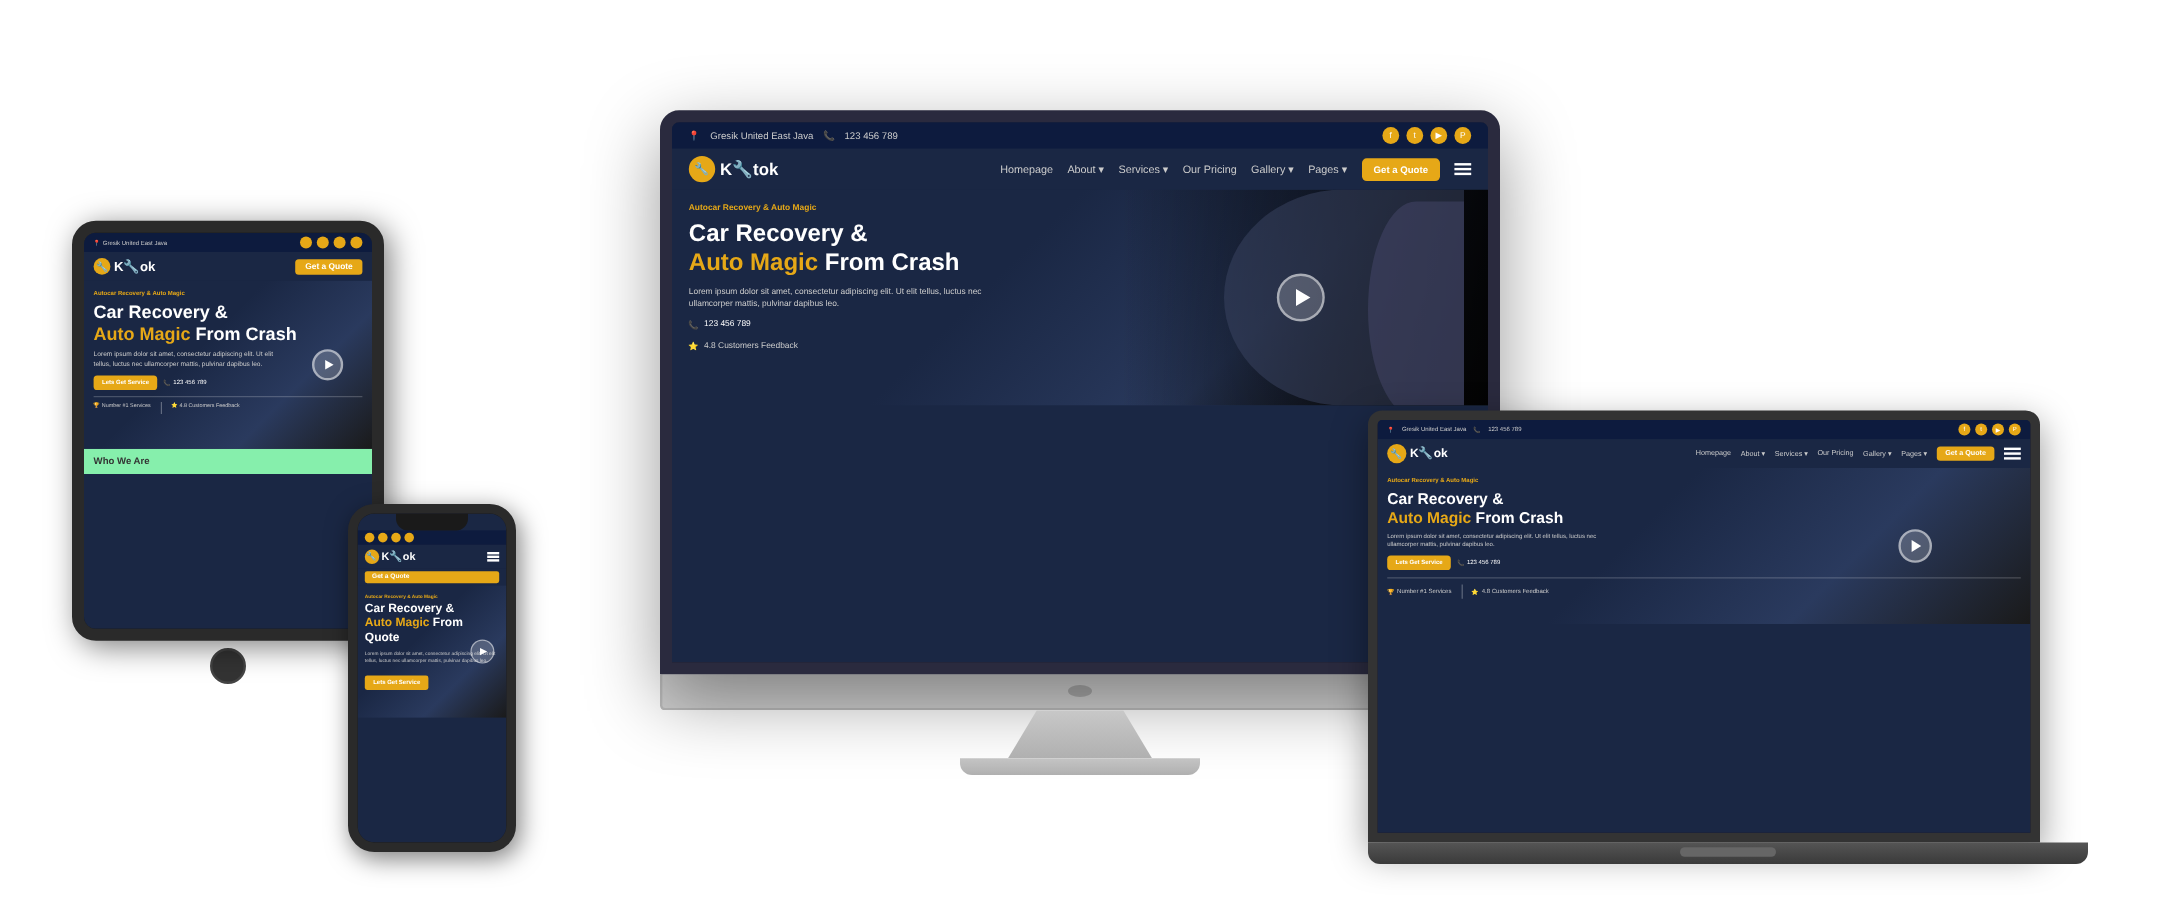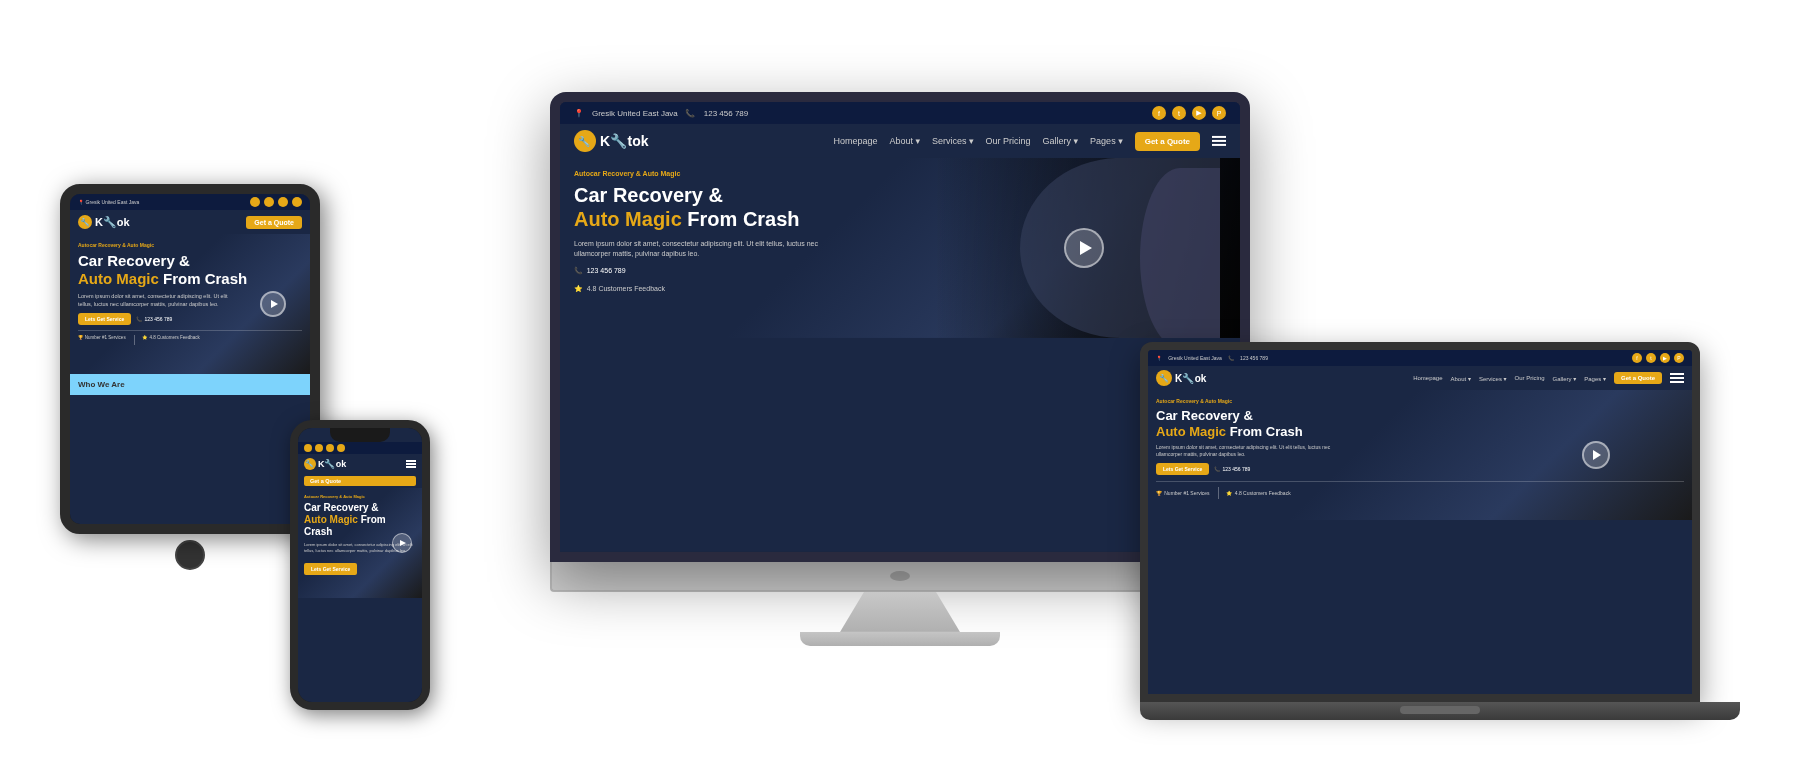--- a/index.html
+++ b/index.html
@@ -614,21 +614,21 @@
     }
     .tablet-play-btn::after {
       content: '';
       border-left: 7px solid #fff;
       border-top: 4px solid transparent;
       border-bottom: 4px solid transparent;
       margin-left: 2px;
     }
 
     .tablet-section {
-      background: #7dd3fc;
+      background: #86efac;
       padding: 6px 8px;
       font-size: 8px;
       color: #333;
       font-weight: bold;
     }
 
     
     .phone-content {
       width: 100%;
       height: 100%;
@@ -957,21 +957,21 @@
 
         <div style="background:#1a2744;padding:2px 6px;">
           <div class="phone-cta">Get a Quote</div>
         </div>
 
         <div class="phone-hero">
           <div class="phone-hero-tag">Autocar Recovery &amp; Auto Magic</div>
           <div class="phone-hero-title">
             <div>Car Recovery &amp;</div>
             <div><span style="color:#e6a817;">Auto Magic</span> From</div>
-            <div>Crash</div>
+            <div>Quote</div>
           </div>
           <div class="phone-hero-desc">Lorem ipsum dolor sit amet, consectetur adipiscing elit. Ut elit tellus, luctus nec ullamcorper mattis, pulvinar dapibus leo.</div>
           <div class="phone-btn-primary">Lets Get Service</div>
           <div class="phone-play-btn"></div>
         </div>
       </div>
     </div>
   </div>
 
 </div>

